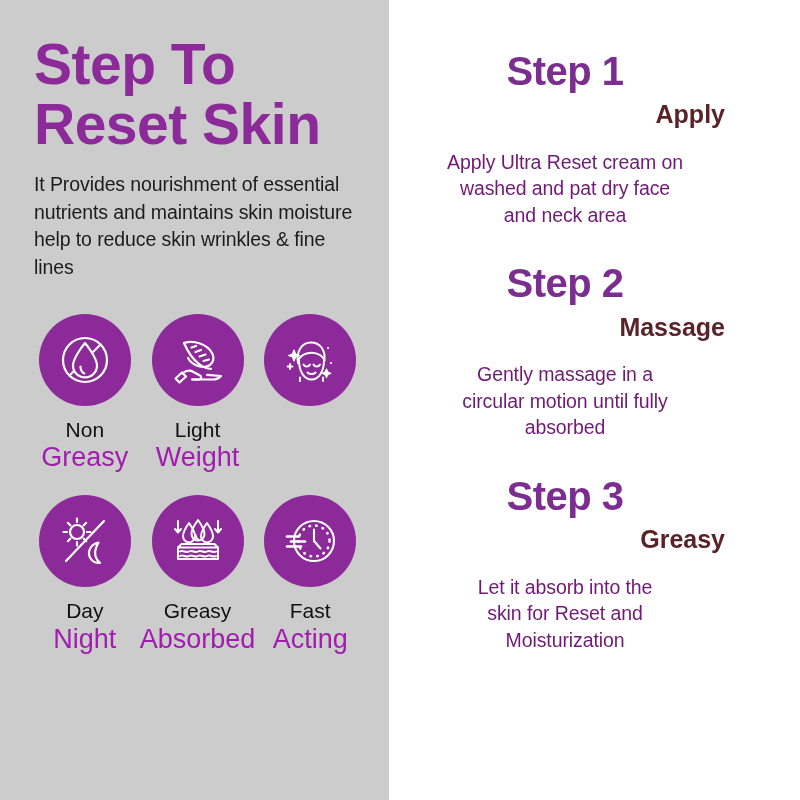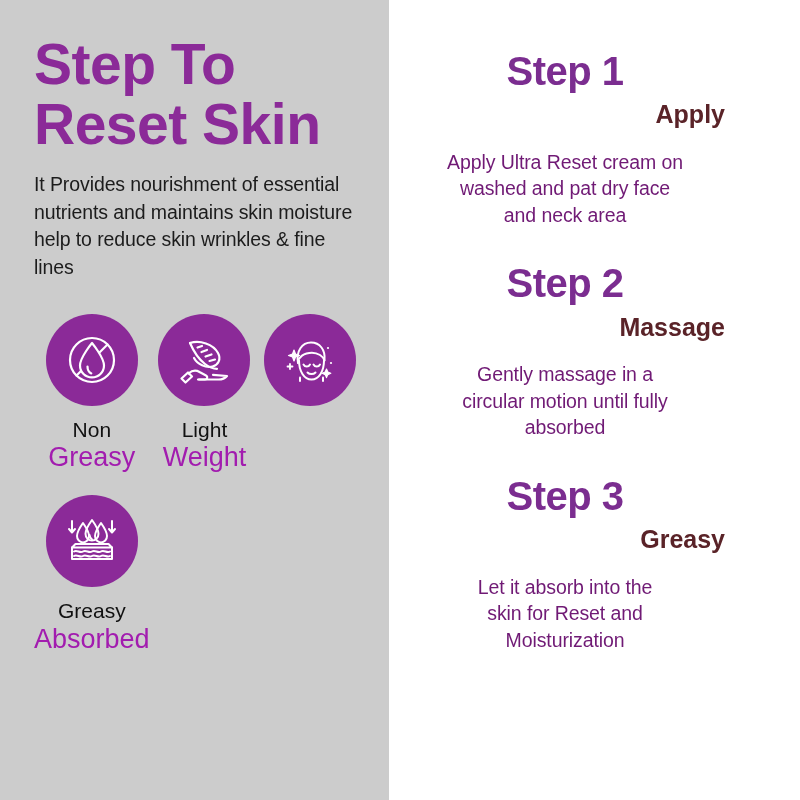--- a/index.html
+++ b/index.html
@@ -171,20 +171,46 @@
               <path d="M15 21 L16.5 25 L20.5 26.5 L16.5 28 L15 32 L13.5 28 L9.5 26.5 L13.5 25 Z" fill="#ffffff" stroke-width="1.2"></path>
               <path d="M47.5 40 L48.8 43 L51.8 44.3 L48.8 45.6 L47.5 48.6 L46.2 45.6 L43.2 44.3 L46.2 43 Z" fill="#ffffff" stroke-width="1.2"></path>
               <path d="M11 35 L11 40 M8.5 37.5 L13.5 37.5" stroke-width="1.8"></path>
               <circle cx="52" cy="34" r="1.1" fill="#ffffff" stroke="none"></circle>
               <circle cx="49" cy="19" r="1.1" fill="#ffffff" stroke="none"></circle>
             </svg>
           </span>
         </div>
       </div>
 
+      <div class="feature-cell">
+        <div class="feature-circle">
+          <span>
+            <svg width="62" height="62" viewBox="0 0 62 62" fill="none" stroke="#ffffff" stroke-width="2.2" stroke-linecap="round" stroke-linejoin="round">
+
+              <line x1="12" y1="51" x2="50" y2="11"></line>
+
+              <circle cx="23" cy="22" r="7"></circle>
+              <line x1="23" y1="8.5" x2="23" y2="12"></line>
+              <line x1="23" y1="32" x2="23" y2="35.5"></line>
+              <line x1="9.5" y1="22" x2="13" y2="22"></line>
+              <line x1="33" y1="22" x2="36.5" y2="22"></line>
+              <line x1="13.8" y1="12.8" x2="16.3" y2="15.3"></line>
+              <line x1="29.7" y1="28.7" x2="32.2" y2="31.2"></line>
+              <line x1="32.2" y1="12.8" x2="29.7" y2="15.3"></line>
+              <line x1="16.3" y1="28.7" x2="13.8" y2="31.2"></line>
+
+              <path d="M44.5 32.5 C37.5 33.8 33.5 40.5 35.5 46.5 C37 51 41.5 53.5 46 52.8 C41.5 49.5 39.8 43.5 42 38 C42.7 36 43.5 34.2 44.5 32.5 Z"></path>
+            </svg>
+          </span>
+        </div>
+        <div class="feature-label">
+          <span class="l1">Day</span>
+          <span class="l2">Night</span>
+        </div>
+      </div>
 
       <div class="feature-cell">
         <div class="feature-circle">
           <span>
             <svg width="62" height="62" viewBox="0 0 62 62" fill="none" stroke="#ffffff" stroke-width="2" stroke-linecap="round" stroke-linejoin="round">
 
               <path d="M11 11 L11 22 M8 19 L11 22.5 L14 19"></path>
               <path d="M51 11 L51 22 M48 19 L51 22.5 L54 19"></path>
 
               <path d="M22 13 C22 13 16 21.5 16 26 C16 29.6 18.7 32.4 22 32.4 C25.3 32.4 28 29.6 28 26 C28 21.5 22 13 22 13 Z"></path>
@@ -198,20 +224,39 @@
               <path d="M13 46 C16 44 19 48 22 46 C25 44 28 48 31 46 C34 44 37 48 40 46 C43 44 46 48 49 46"></path>
             </svg>
           </span>
         </div>
         <div class="feature-label">
           <span class="l1">Greasy</span>
           <span class="l2">Absorbed</span>
         </div>
       </div>
 
+      <div class="feature-cell">
+        <div class="feature-circle">
+          <span>
+            <svg width="62" height="62" viewBox="0 0 62 62" fill="none" stroke="#ffffff" stroke-width="2.1" stroke-linecap="round" stroke-linejoin="round">
+              <circle cx="35" cy="31" r="20"></circle>
+              <circle cx="35" cy="31" r="15.5" stroke-dasharray="0.5 6.3" stroke-width="2.6"></circle>
+              <path d="M35 19.5 L35 31 L41.5 38.5"></path>
+
+              <line x1="8" y1="26.5" x2="20" y2="26.5" stroke-width="2.6"></line>
+              <line x1="12" y1="31.5" x2="26" y2="31.5" stroke-width="2.6"></line>
+              <line x1="8" y1="36.5" x2="22" y2="36.5" stroke-width="2.6"></line>
+            </svg>
+          </span>
+        </div>
+        <div class="feature-label">
+          <span class="l1">Fast</span>
+          <span class="l2">Acting</span>
+        </div>
+      </div>
 
     </div>
   </div>
 
   <div class="right-panel">
 
     <div class="step-block">
       <h2 class="step-title">Step 1</h2>
       <h3 class="step-subtitle">Apply</h3>
       <p class="step-body">Apply Ultra Reset cream on

